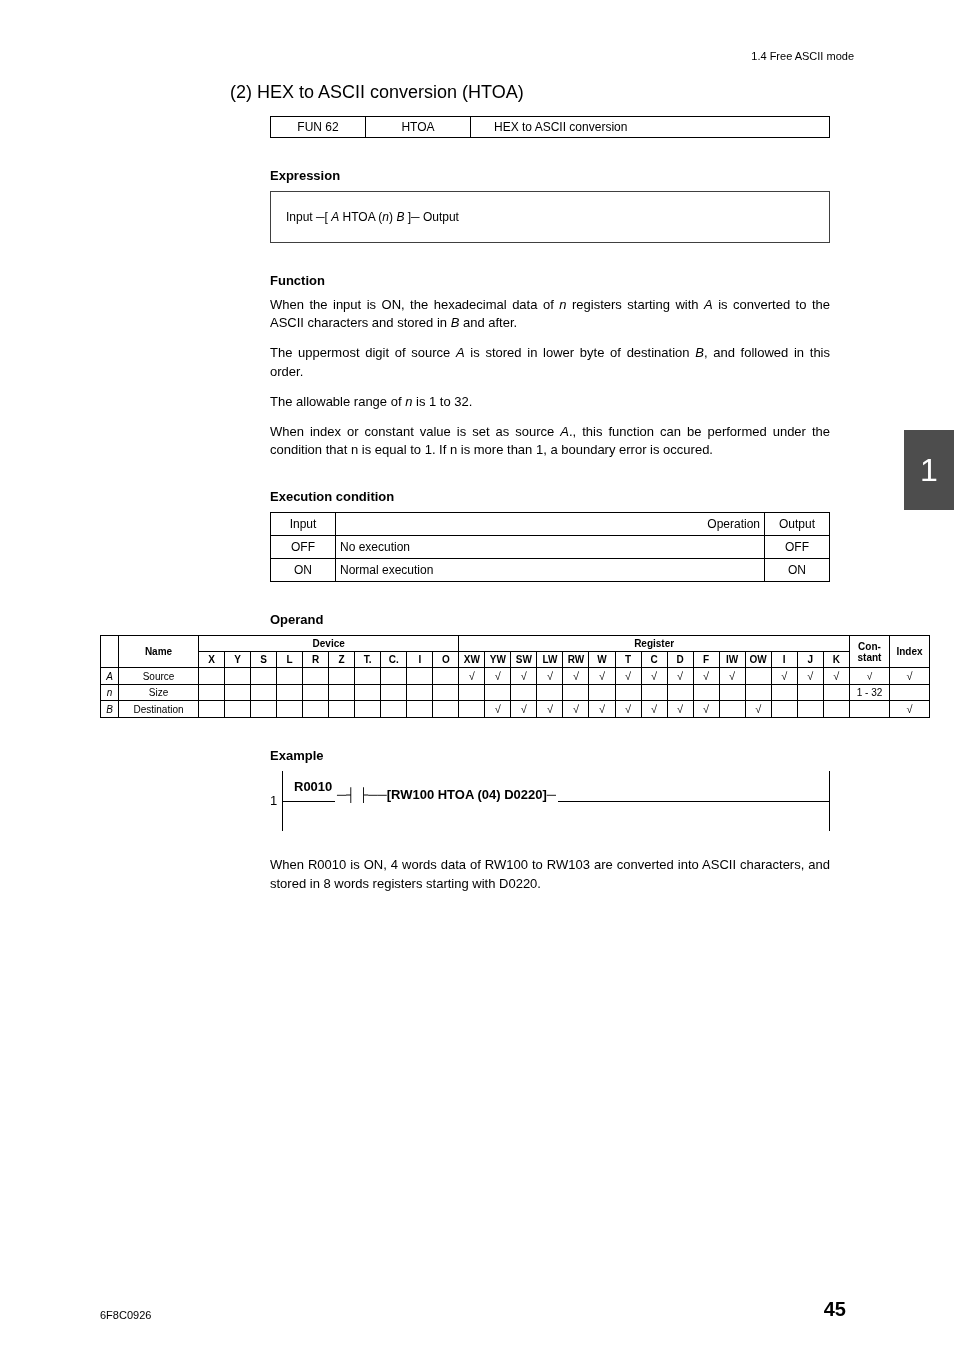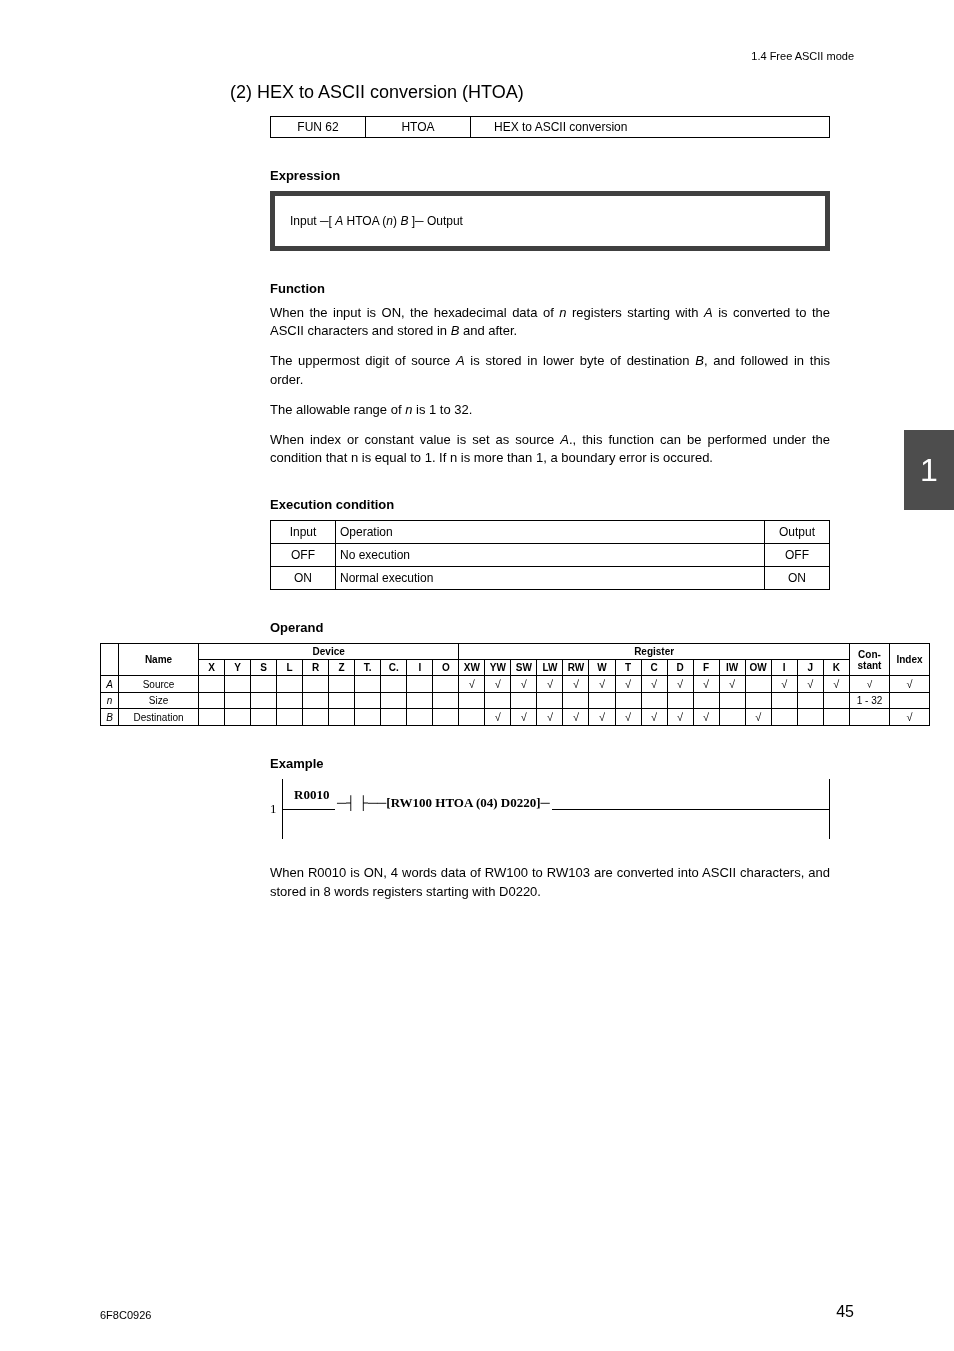--- a/index.html
+++ b/index.html
@@ -38,21 +38,21 @@
     padding: 3px 23px;
     font-size: 12px;
   }
   .info-table td:nth-child(1) { width: 95px; text-align: center; }
   .info-table td:nth-child(2) { width: 105px; text-align: center; }
   .heading {
     font-weight: bold;
     margin-bottom: 8px;
   }
   .expr-box {
-    border: 5px solid #404040;
+    border: 1px solid #404040;
     padding: 18px 15px;
     width: 560px;
     margin-bottom: 30px;
     font-size: 12px;
   }
   .func-text {
     width: 560px;
     text-align: justify;
     font-size: 13px;
     line-height: 1.4;
@@ -66,21 +66,21 @@
     font-size: 12px;
   }
   .exec-table th, .exec-table td {
     border: 1px solid #000;
     padding: 4px 4px;
   }
   .exec-table th { font-weight: normal; }
   .c1 { width: 65px; text-align: center; }
   .c2 { text-align: left; }
   .c3 { width: 65px; text-align: center; }
-  th.c2 { text-align: left; }
+  th.c2 { text-align: right; }
   .operand-table {
     border-collapse: collapse;
     font-size: 10px;
     table-layout: fixed;
     width: 830px;
     margin-bottom: 30px;
   }
   .operand-table th, .operand-table td {
     border: 1px solid #000;
     text-align: center;
@@ -102,44 +102,44 @@
     height: 80px;
     background: #4d4d4d;
     color: #fff;
     font-size: 32px;
     display: flex;
     align-items: center;
     justify-content: center;
   }
   .example-box {
     width: 560px;
-    font-family: Liberation Serif, serif;
+    font-family: Liberation Sans, sans-serif;
     font-size: 13px;
     position: relative;
     height: 60px;
     margin-bottom: 25px;
   }
   .example-box .vline-l { position: absolute; left: 12px; top: 0; bottom: 0; border-left: 1px solid #000; }
   .example-box .vline-r { position: absolute; right: 0; top: 0; bottom: 0; border-left: 1px solid #000; }
   .example-box .hline { position: absolute; left: 12px; right: 0; top: 30px; border-top: 1px solid #000; }
   .example-box .r0010 { position: absolute; left: 24px; top: 8px; font-weight: bold; }
   .example-box .rung { position: absolute; left: 0; top: 22px; }
   .example-box .inst { position: absolute; left: 65px; top: 16px; font-weight: bold; }
   .footer-left {
     position: absolute;
     bottom: 30px;
     left: 100px;
     font-size: 11px;
   }
   .footer-right {
     position: absolute;
     bottom: 30px;
-    right: 100px;
-    font-size: 16px;
-    font-weight: normal;
+    right: 108px;
+    font-size: 20px;
+    font-weight: bold;
   }
 </style>
 </head>
 <body>
 
 <div class="page">
   <div class="header-right">1.4  Free ASCII mode</div>
   <div class="section-num">(2)  HEX to ASCII conversion (HTOA)</div>
 
   <div class="content-indent">

